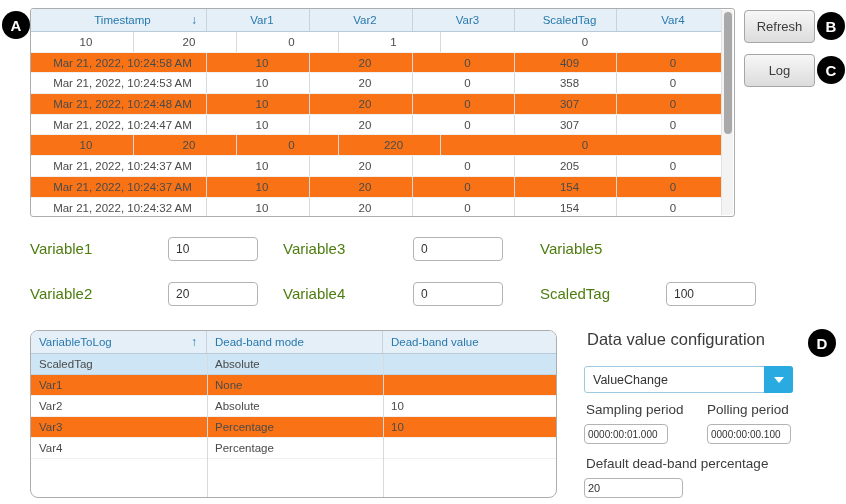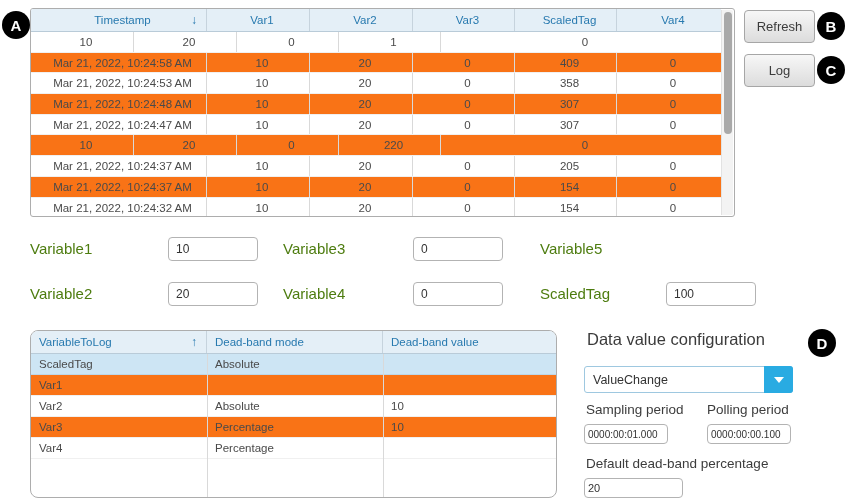--- a/index.html
+++ b/index.html
@@ -187,20 +187,21 @@
         <div class="hcell db-c1"><span>Dead-band mode</span></div>
         <div class="hcell db-c2"><span>Dead-band value</span></div>
       </div>
     <div class="db-body">
         <div class="trow selected">
           <div class="tcell db-c0">ScaledTag</div>
           <div class="tcell db-c1">Absolute</div>
         </div>
         <div class="trow alt">
           <div class="tcell db-c0">Var1</div>
+          <div class="tcell db-c1">None</div>
           <div class="tcell db-c2"></div>
         </div>
         <div class="trow">
           <div class="tcell db-c0">Var2</div>
           <div class="tcell db-c1">Absolute</div>
           <div class="tcell db-c2">10</div>
         </div>
         <div class="trow alt">
           <div class="tcell db-c0">Var3</div>
           <div class="tcell db-c1">Percentage</div>

